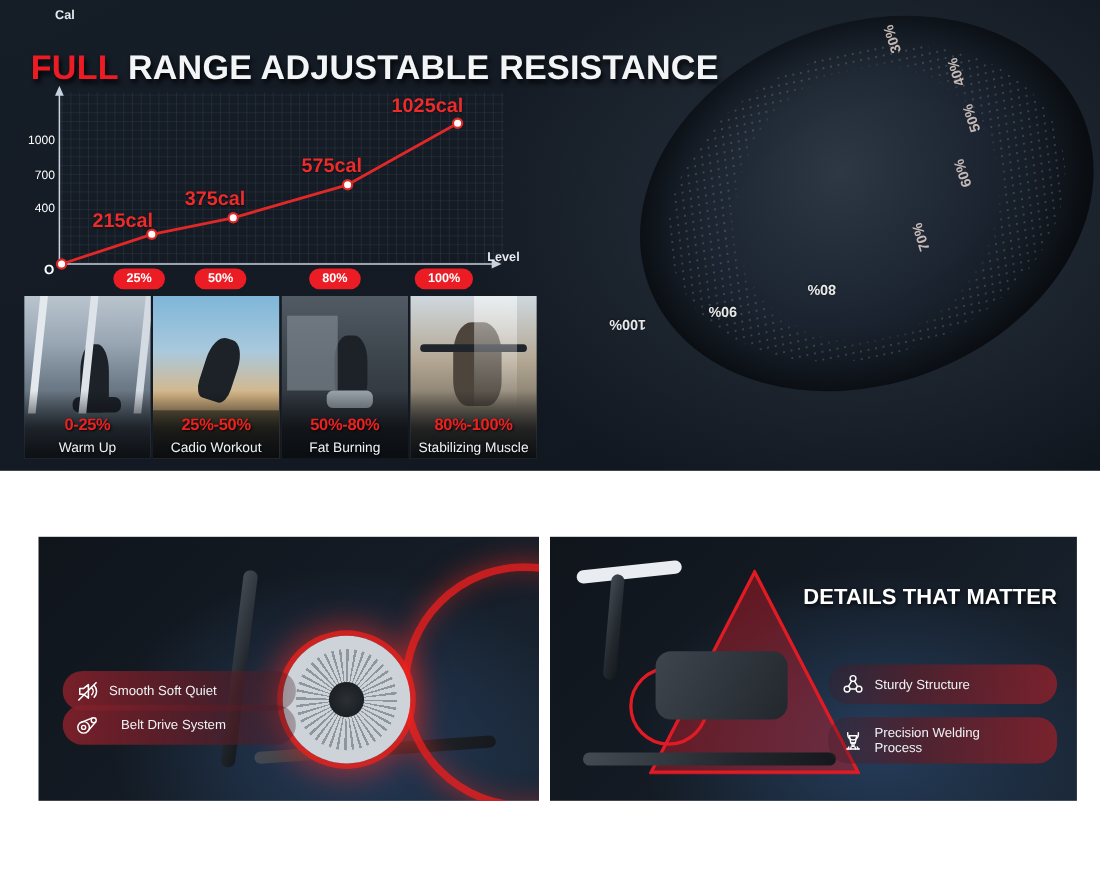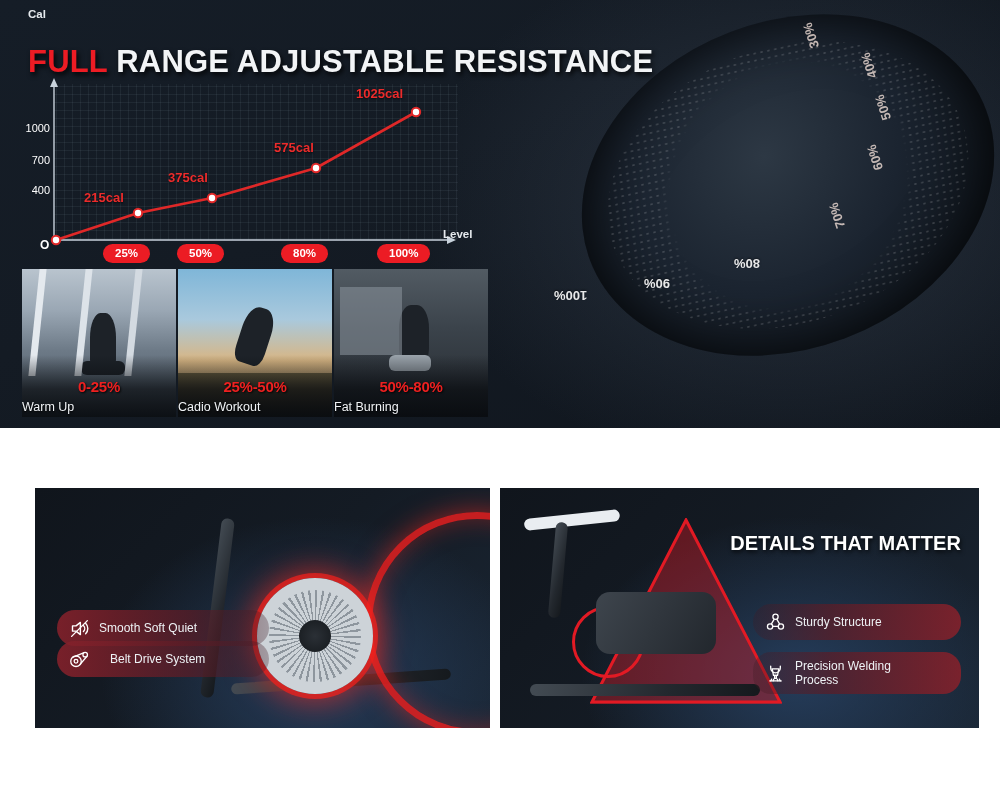--- a/index.html
+++ b/index.html
@@ -30,37 +30,37 @@
   .chart-wrap{position:absolute;left:16px;top:78px;width:470px;height:185px;}
   .chart-svg{display:block;}
   .cal-axis-label{
     position:absolute;left:42px;top:80px;color:#e6eaee;font-size:11.5px;font-weight:600;
   }
   .level-axis-label{
     position:absolute;left:443px;top:230px;color:#e6eaee;font-size:11.5px;font-weight:600;
   }
   .origin-label{position:absolute;left:40px;top:241px;color:#fff;font-size:12px;font-weight:700;}
   .ytick{position:absolute;color:#ffffff;font-size:11px;font-weight:400;text-align:right;width:38px;}
-  .dlabel{position:absolute;color:#ec2b2b;font-size:13px;font-weight:800;white-space:nowrap;
+  .dlabel{position:absolute;color:#ec2b2b;font-size:18px;font-weight:800;white-space:nowrap;
           text-shadow:0 1px 2px rgba(0,0,0,.6);}
   .xpill{
     position:absolute;background:#ec1c24;color:#fff;border-radius:11px;
     font-size:11.5px;font-weight:800;padding:3px 12px;line-height:1.15;
   }
 
   
   .strip{position:absolute;left:22px;top:269px;width:466px;height:148px;display:flex;gap:2px;}
   .cell{position:relative;flex:1;overflow:hidden;background:#1b222b;}
   .cell .photo{position:absolute;inset:0;}
   .cell .shade{position:absolute;left:0;right:0;bottom:0;height:62px;
     background:linear-gradient(to top,rgba(8,11,15,.93) 0%,rgba(8,11,15,.72) 45%,rgba(8,11,15,0) 100%);}
   .cell .pct{position:absolute;left:0;right:0;bottom:22px;text-align:center;
     color:#ee2020;font-size:15px;font-weight:900;letter-spacing:-.3px;
     text-shadow:1px 1px 2px rgba(0,0,0,.9);}
-  .cell .zname{position:absolute;left:0;right:0;bottom:3px;
+  .cell .zname{position:absolute;left:0;right:0;bottom:3px;text-align:center;
     color:#f0f3f6;font-size:12.5px;font-weight:500;text-shadow:0 1px 2px rgba(0,0,0,.9);}
 
   
   .ph1{background:linear-gradient(180deg,#b9c4ce 0%,#9aa7b4 28%,#6d7a87 55%,#47525d 100%);}
   .ph1:after{content:"";position:absolute;left:8%;top:0;width:7px;height:72%;
     background:#e4e9ee;transform:skewX(-6deg);box-shadow:46px 0 0 #dde3e9,96px 0 0 #d3dae1;}
   .ph2{background:linear-gradient(180deg,#7fb6d8 0%,#a9c9dd 34%,#d8b684 62%,#8e7a52 100%);}
   .ph2:after{content:"";position:absolute;left:0;right:0;bottom:0;height:30%;
     background:linear-gradient(180deg,#6d6141,#2f2a1e);}
   .ph3{background:linear-gradient(180deg,#525b63 0%,#3b434b 40%,#24292f 100%);}
@@ -165,21 +165,21 @@
         <polyline fill="none" stroke="#e02828" stroke-width="2.6" stroke-linejoin="round" stroke-linecap="round" points="40,162 122,135 196,120 300,90 400,34"></polyline>
         <g>
           <circle cx="40" cy="162" r="4.2" fill="#fff" stroke="#e02828" stroke-width="2"></circle>
           <circle cx="122" cy="135" r="4.2" fill="#fff" stroke="#e02828" stroke-width="2"></circle>
           <circle cx="196" cy="120" r="4.2" fill="#fff" stroke="#e02828" stroke-width="2"></circle>
           <circle cx="300" cy="90" r="4.2" fill="#fff" stroke="#e02828" stroke-width="2"></circle>
           <circle cx="400" cy="34" r="4.2" fill="#fff" stroke="#e02828" stroke-width="2"></circle>
         </g>
       </svg>
 
-      <span class="cal-axis-label" style="left:12px;top:-70px;">Cal</span>
+      <span class="cal-axis-label" style="left:34px;top:-70px;">Cal</span>
       <span class="level-axis-label" style="left:427px;top:150px;">Level</span>
       <span class="origin-label" style="left:24px;top:160px;">O</span>
 
       <span class="ytick" style="left:-4px;top:106px;">400</span>
       <span class="ytick" style="left:-4px;top:76px;">700</span>
       <span class="ytick" style="left:-4px;top:44px;">1000</span>
 
       <span class="dlabel" style="left:68px;top:112px;">215cal</span>
       <span class="dlabel" style="left:152px;top:92px;">375cal</span>
       <span class="dlabel" style="left:258px;top:62px;">575cal</span>
@@ -215,20 +215,29 @@
       <div class="cell">
         <div class="photo ph3">
           <div class="figure" style="left:42%;top:24%;width:30px;height:58px;"></div>
           <div class="figure" style="left:36%;top:58%;width:42px;height:16px;border-radius:6px;background:#9aa3ab;"></div>
         </div>
         <div class="shade"></div>
         <div class="pct">50%-80%</div>
         <div class="zname">Fat Burning</div>
       </div>
 
+      <div class="cell">
+        <div class="photo ph4">
+          <div class="figure" style="left:34%;top:16%;width:44px;height:76px;background:#4d453c;border-radius:38% 38% 30% 30%;"></div>
+          <div class="figure" style="left:8%;top:30%;width:84%;height:7px;border-radius:4px;background:#20252b;"></div>
+        </div>
+        <div class="shade"></div>
+        <div class="pct">80%-100%</div>
+        <div class="zname">Stabilizing Muscle</div>
+      </div>
     </div>
 
     <div class="knob-art">
       <div class="dial">
           <div class="dial-dots"></div>
         </div>
 
       <span class="seg-label" style="left:56px;top:288px;">100%</span>
       <span class="seg-label" style="left:146px;top:276px;">90%</span>
       <span class="seg-label" style="left:236px;top:256px;">80%</span>

